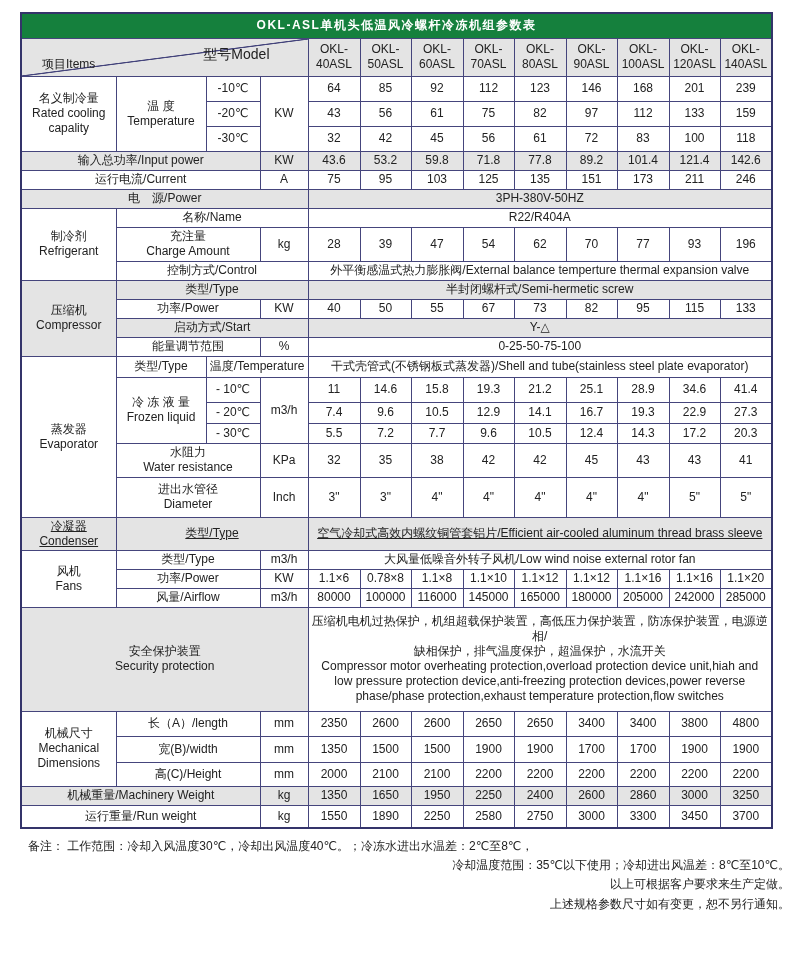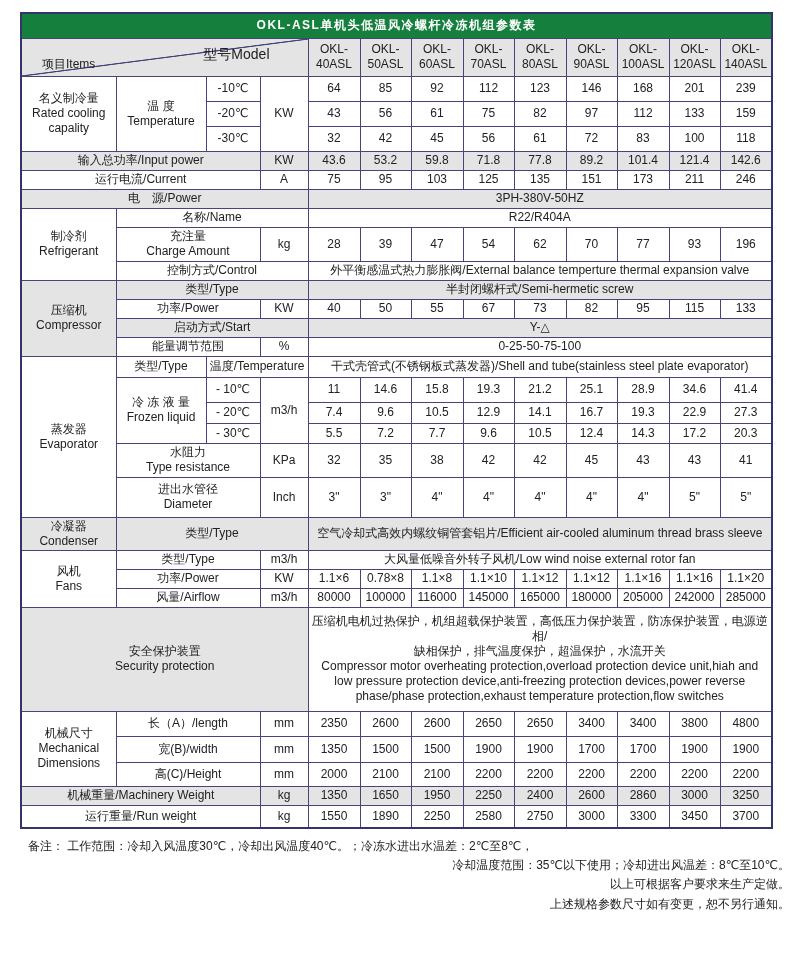--- a/index.html
+++ b/index.html
@@ -54,21 +54,21 @@
   table.spec tr:nth-child(1){height:25px;}
   table.spec tr:nth-child(2){height:38px;}
   table.spec tr:nth-child(3),table.spec tr:nth-child(4),table.spec tr:nth-child(5){height:25px;}
   table.spec tr:nth-child(10){height:34px;}
   table.spec tr:nth-child(16){height:21px;}
   table.spec tr:nth-child(17){height:25px;}
   table.spec tr:nth-child(18){height:21px;}
   table.spec tr:nth-child(19){height:20px;}
   table.spec tr:nth-child(20){height:34px;}
   table.spec tr:nth-child(21){height:40px;}
-  table.spec tr:nth-child(22){height:26px;}
+  table.spec tr:nth-child(22){height:26px;text-decoration:underline;}
   table.spec tr:nth-child(26){height:104px;}
   table.spec tr:nth-child(27){height:25px;}
   table.spec tr:nth-child(28){height:26px;}
   table.spec tr:nth-child(29){height:24px;}
   table.spec tr:nth-child(31){height:23px;}
 
   .notes{margin:8px 0 0 28px;font-size:12px;line-height:1.6;color:#222;}
   .notes .indent{padding-left:19px;text-align:right;}
 </style>
 </head>
@@ -283,21 +283,21 @@
           <td>7.7</td>
           <td>9.6</td>
           <td>10.5</td>
           <td>12.4</td>
           <td>14.3</td>
           <td>17.2</td>
           <td>20.3</td>
         </tr>
         <tr>
           <td colspan="2">水阻力
-Type resistance</td>
+Water resistance</td>
           <td>KPa</td>
           <td>32</td>
           <td>35</td>
           <td>38</td>
           <td>42</td>
           <td>42</td>
           <td>45</td>
           <td>43</td>
           <td>43</td>
           <td>41</td>

